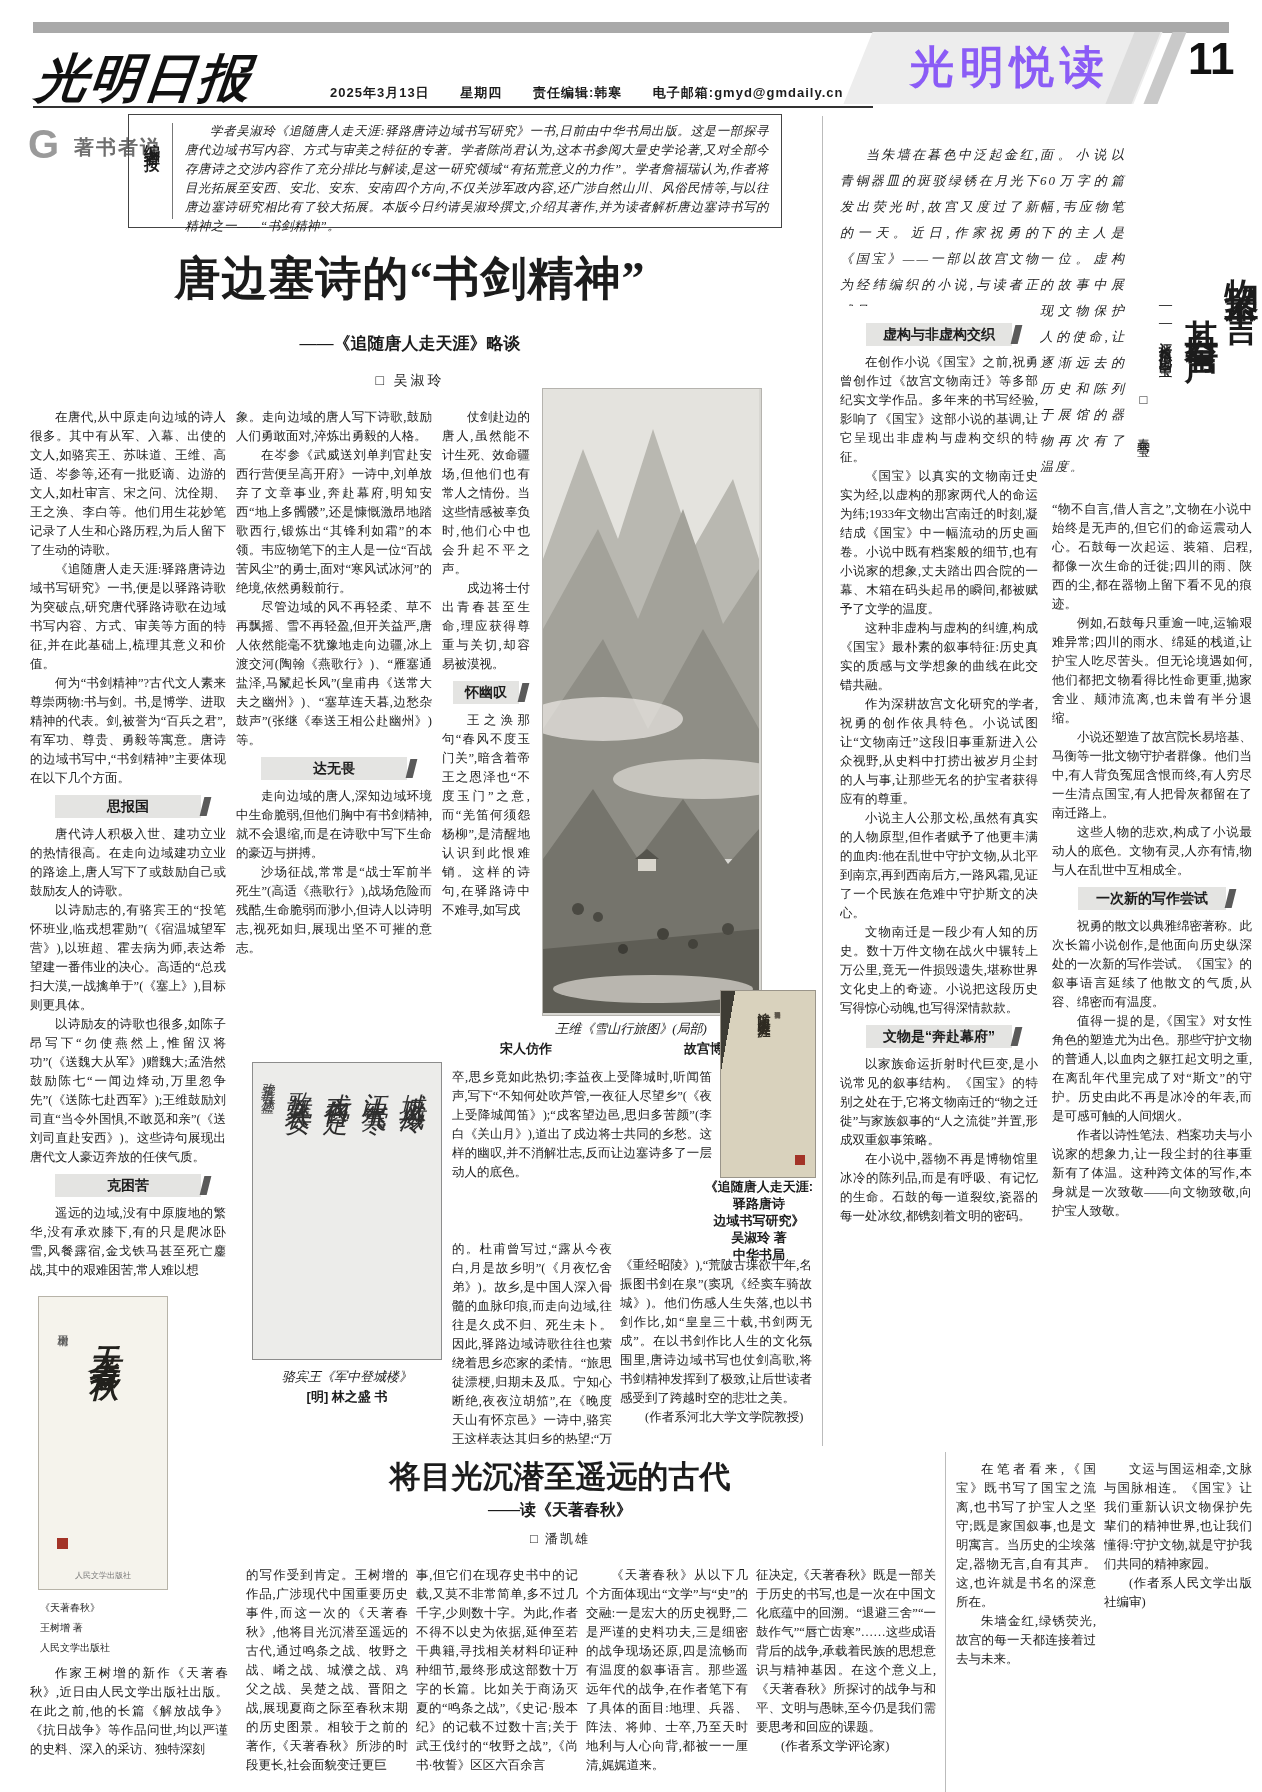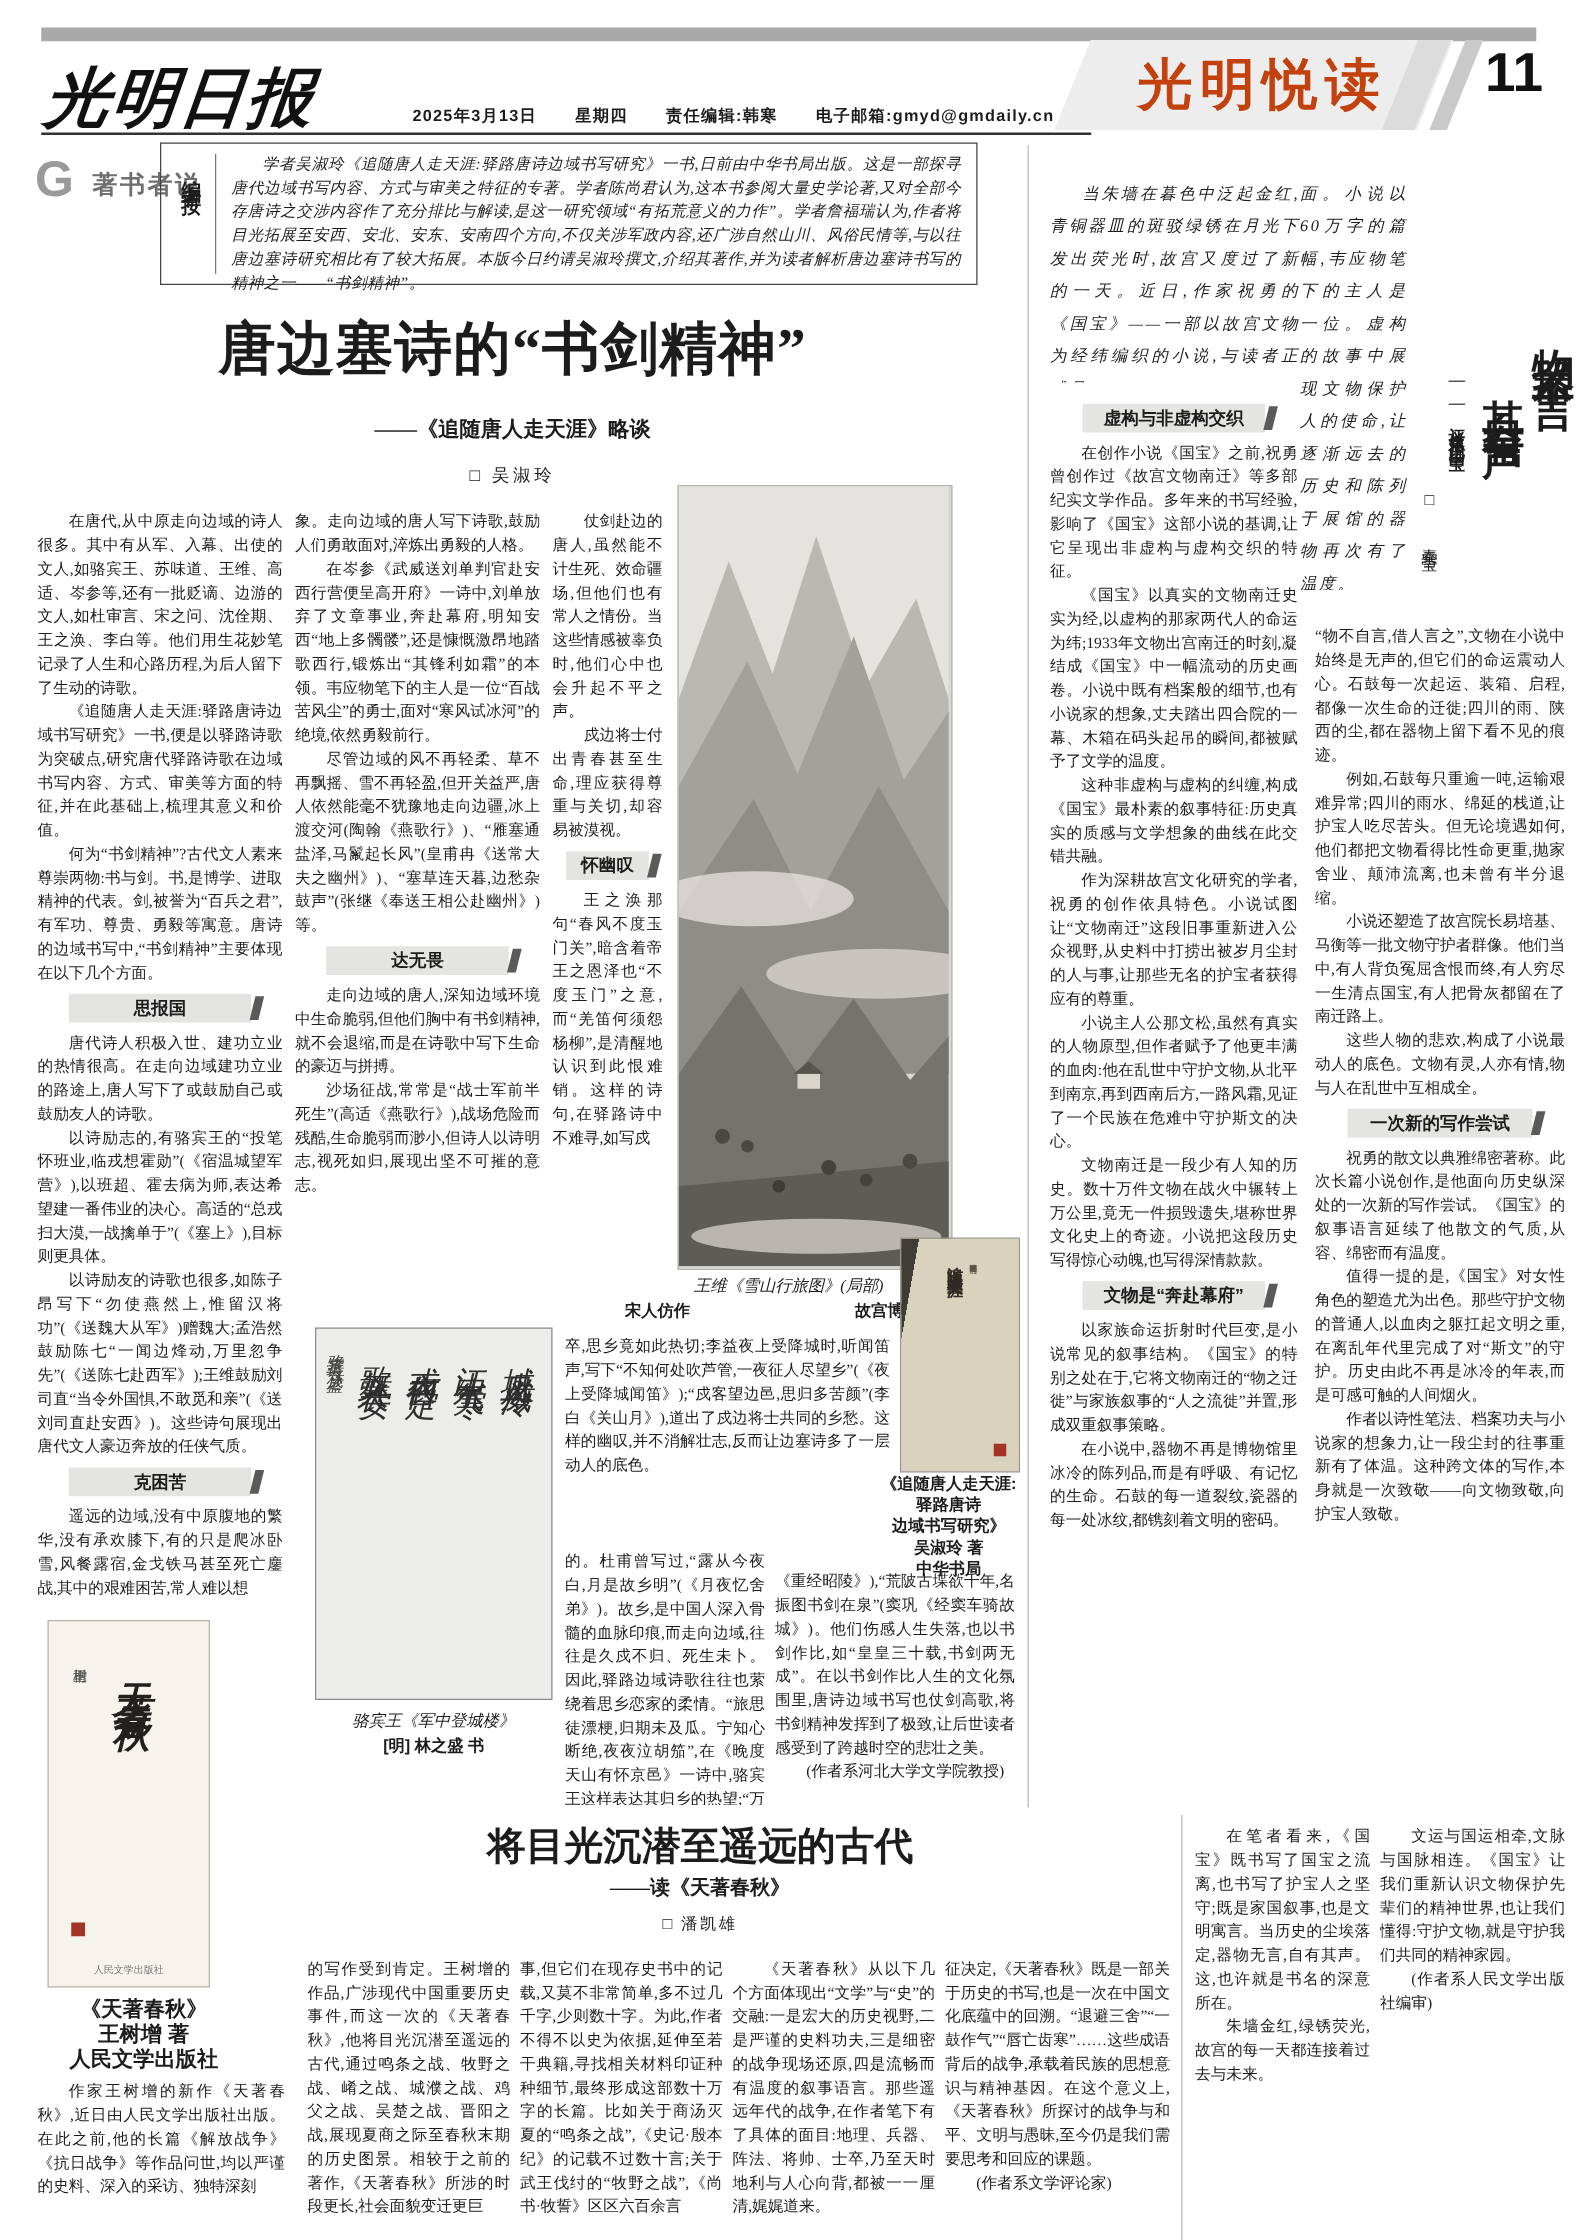--- a/index.html
+++ b/index.html
@@ -11,21 +11,21 @@
   .logo{left:36px;top:44px;font-size:52px;font-weight:bold;font-style:italic;
         transform:skewX(-6deg);letter-spacing:2px;color:#111;}
   .dateline{left:330px;top:84px;font-size:13px;font-weight:bold;
         font-family:"Liberation Sans",sans-serif;letter-spacing:1px;}
   .dateline span{margin-right:26px;}
   .headrule{left:33px;top:106px;width:840px;height:2px;background:#333;}
   .b-par{left:858px;top:32px;width:290px;height:72px;background:#ededed;transform:skewX(-22deg);}
   .b-s1{left:1120px;top:32px;width:26px;height:72px;background:#dcdcdc;transform:skewX(-22deg);}
   .b-s2{left:1158px;top:32px;width:14px;height:72px;background:#c9c9c9;transform:skewX(-22deg);}
   .b-title{left:880px;top:38px;width:260px;text-align:center;font-size:44px;font-weight:bold;
-        color:#c2410c;letter-spacing:6px;font-family:"Liberation Sans",sans-serif;}
+        color:#8b5cf6;letter-spacing:6px;font-family:"Liberation Sans",sans-serif;}
   .pageno{left:1188px;top:34px;font-size:44px;font-weight:bold;
         font-family:"Liberation Sans",sans-serif;color:#111;}
   
   .gtag{left:28px;top:122px;font-size:40px;font-weight:bold;color:#9a9a9a;
         font-family:"Liberation Sans",sans-serif;}
   .gtag-label{left:74px;top:134px;font-size:20px;font-weight:bold;color:#6e6e6e;
         font-family:"Liberation Sans",sans-serif;letter-spacing:2px;}
   .ednote{left:128px;top:114px;width:652px;height:112px;border:1px solid #444;display:flex;}
   .ednote-label{writing-mode:vertical-rl;text-orientation:upright;font-size:16px;font-weight:bold;
         padding:8px 10px 0 12px;letter-spacing:6px;border-right:1px solid #777;margin:8px 0;}
@@ -78,22 +78,22 @@
   .v-by{writing-mode:vertical-rl;text-orientation:upright;font-size:13px;letter-spacing:3px;}
   
   .cover2{left:38px;top:1296px;width:128px;height:292px;background:#f5f3ec;border:1px solid #b7b3a8;}
   .cover2 .t{position:absolute;left:50%;top:26px;transform:translateX(-50%);
         writing-mode:vertical-rl;text-orientation:upright;font-size:30px;font-weight:bold;
         font-style:italic;letter-spacing:8px;color:#22211d;}
   .cover2 .a{position:absolute;left:16px;top:30px;writing-mode:vertical-rl;text-orientation:upright;
         font-size:11px;color:#555;}
   .cover2 .seal{position:absolute;left:18px;bottom:40px;width:11px;height:11px;background:#a33327;}
   .cover2 .pub{position:absolute;left:0;bottom:8px;width:100%;text-align:center;font-size:8px;color:#777;}
-  .b2cap{left:40px;top:1598px;width:150px;font-size:17px;line-height:20px;font-weight:bold;
-        font-family:"Liberation Sans",sans-serif;text-align:center;}
+  .b2cap{left:40px;top:1598px;width:150px;font-size:10px;line-height:20px;font-weight:normal;
+        font-family:"Liberation Sans",sans-serif;}
   .b2cap p{margin:0;}
   .bt-head{left:240px;top:1456px;width:640px;text-align:center;font-size:31px;font-weight:bold;}
   .bt-sub{left:240px;top:1500px;width:640px;text-align:center;font-size:16px;font-weight:bold;}
   .bt-by{left:240px;top:1530px;width:640px;text-align:center;font-size:13px;letter-spacing:2px;}
 </style>
 </head>
 <body>
 
 <div class="abs topbar"></div>
 <div class="abs logo">光明日报</div>

